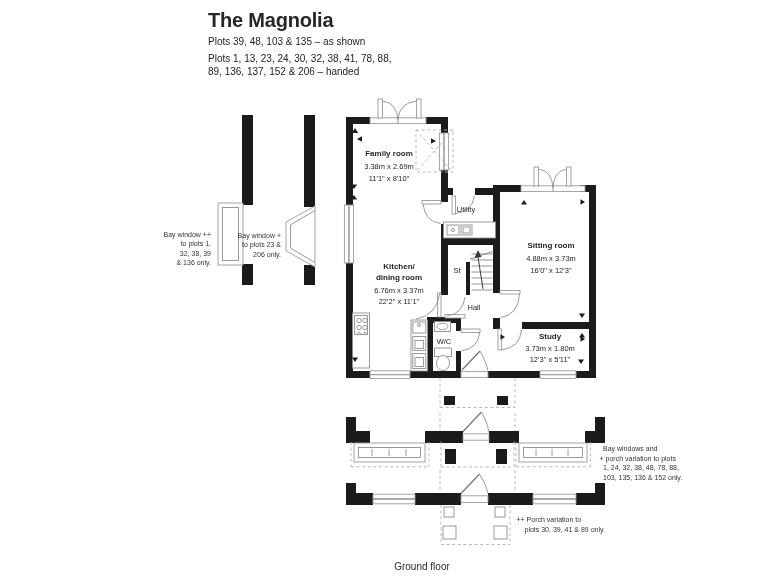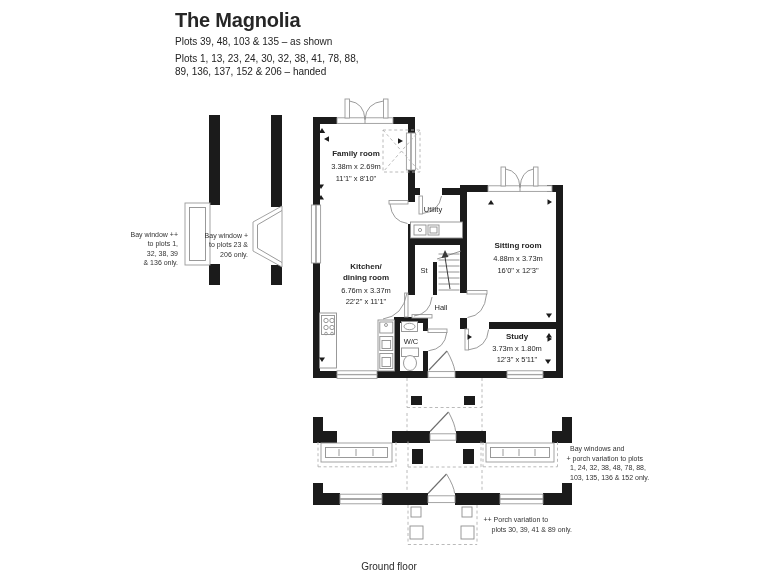--- a/index.html
+++ b/index.html
@@ -1,17 +1,17 @@
 <!DOCTYPE html>
 <html><head>
 <meta charset="utf-8">
 <style>
   html,body{margin:0;padding:0;background:#fff;}
   .canvas{position:relative;width:660px;height:576px;background:#fff;overflow:hidden;
-          font-family:"Liberation Sans",sans-serif;}
+          font-family:"Liberation Sans",sans-serif;padding-left:33px;}
   svg{display:block}
   .w{fill:#1b1b1b}
   .wf{fill:#fff;stroke:#9a9a9a;stroke-width:.9}
   .thin{fill:none;stroke:#8f8f8f;stroke-width:.9}
   .door{fill:none;stroke:#8f8f8f;stroke-width:.9}
   .dash{fill:none;stroke:#b2b2b2;stroke-width:.9;stroke-dasharray:3 2.6}
   .fix{fill:#fff;stroke:#8f8f8f;stroke-width:.9}
   .stair{fill:none;stroke:#7a7a7a;stroke-width:.8}
   .va{fill:#1b1b1b}
   .leaf{fill:none;stroke:#6e6e6e;stroke-width:1.1}

